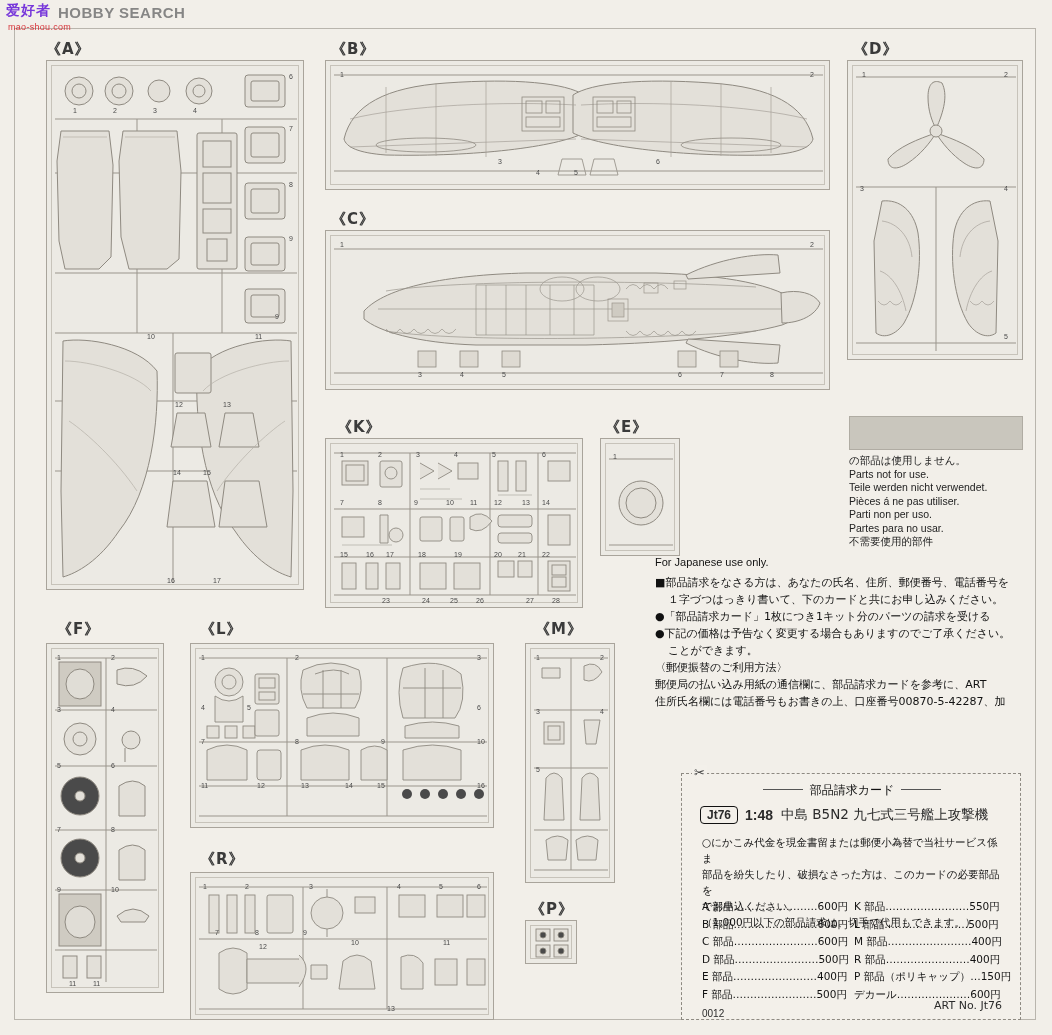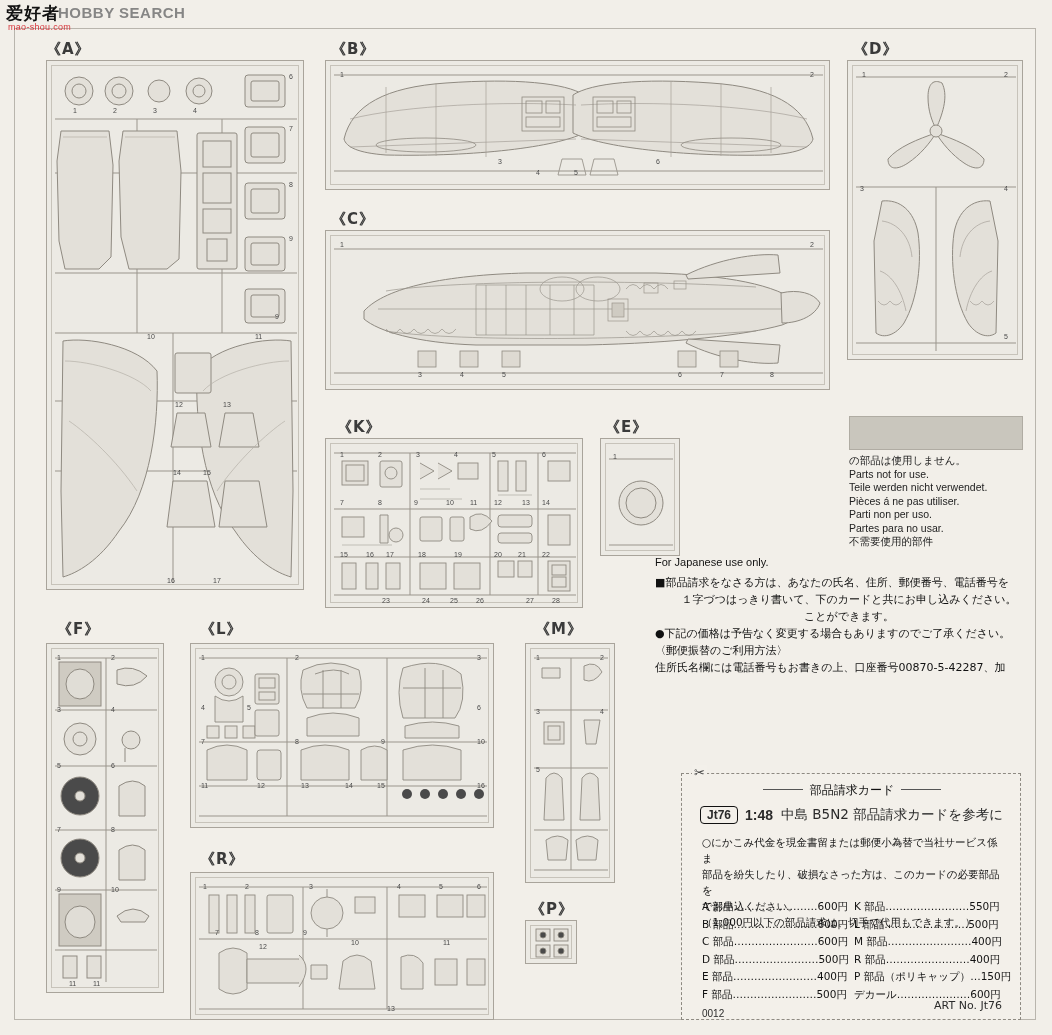--- a/index.html
+++ b/index.html
@@ -17,21 +17,21 @@
     box-sizing:border-box;
   }
   
   .watermark{
     position:absolute;left:6px;top:2px;width:190px;height:36px;
     z-index:50;
   }
   .wm-cn{
     position:absolute;left:0;top:0;
     font-family:Liberation Serif, serif;
-    font-size:17px;font-weight:bold;color:#000000;
+    font-size:14px;font-weight:bold;color:#6d28d9;
     letter-spacing:1px;
     opacity:.92;
   }
   .wm-en{
     position:absolute;left:52px;top:2px;
     font-family:"Liberation Sans", sans-serif;
     font-size:15px;font-weight:bold;color:#7b7b7b;
     letter-spacing:.5px;
     opacity:.9;
   }
@@ -77,21 +77,21 @@
     position:absolute;
     font-size:10.5px;line-height:13.5px;color:#222;
     font-family:"Liberation Sans","DejaVu Sans",sans-serif;
   }
   .jp-block{
     position:absolute;
     font-size:11px;line-height:17px;color:#111;
     font-family:"DejaVu Sans", sans-serif;
   }
   .jp-line{display:block;white-space:nowrap;}
-  .jp-indent{padding-left:13px;text-align:center;}
+  .jp-indent{padding-left:13px;}
 
   
   .card{
     position:absolute;left:681px;top:773px;width:340px;height:247px;
     border:1px dashed #8e8a82;
     background:#f3f0ea;
     box-sizing:border-box;
   }
   .scissors{
     position:absolute;left:10px;top:-9px;font-size:13px;color:#444;
@@ -485,23 +485,25 @@
   <div>Pièces á ne pas utiliser.</div>
   <div>Parti non per uso.</div>
   <div>Partes para no usar.</div>
   <div>不需要使用的部件</div>
 </div>
 
 <div class="jpuse">For Japanese use only.</div>
 <div class="jp-block" style="left:655px;top:574px;width:375px;">
   <span class="jp-line">■部品請求をなさる方は、あなたの氏名、住所、郵便番号、電話番号を</span>
   <span class="jp-line jp-indent">１字づつはっきり書いて、下のカードと共にお申し込みください。</span>
+  <span class="jp-line">●「部品請求カード」1枚につき1キット分のパーツの請求を受ける</span>
+  <span class="jp-line">●下記の価格は予告なく変更する場合もありますのでご了承ください。</span>
   <span class="jp-line jp-indent">ことができます。</span>
-  <span class="jp-line">●下記の価格は予告なく変更する場合もありますのでご了承ください。</span>
   <span class="jp-line">〈郵便振替のご利用方法〉</span>
+  <span class="jp-line">郵便局の払い込み用紙の通信欄に、部品請求カードを参考に、ART</span>
   <span class="jp-line">住所氏名欄には電話番号もお書きの上、口座番号00870-5-42287、加</span>
 </div>
 
 <div class="label" style="left:57px;top:620px;">《F》</div>
 <div class="sprue" style="left:46px;top:643px;width:118px;height:350px;">
   <div class="inner"></div>
   <svg class="svgwrap" width="118" height="350" viewBox="0 0 118 350">
     <g stroke="#9a958c" fill="none" stroke-width="1">
       <line x1="8" y1="14" x2="110" y2="14"></line>
       <line x1="8" y1="66" x2="110" y2="66"></line>
@@ -716,21 +718,21 @@
 </div>
 
 <div class="card">
   <span class="scissors">✂</span>
   <div class="card-title">
     <span class="rule"></span><span>部品請求カード</span><span class="rule"></span>
   </div>
   <div class="kit-bar">
     <span class="kit-code">Jt76</span>
     <span class="kit-scale">1:48</span>
-    <span class="kit-name">中島 B5N2 部品請求カードを参考に</span>
+    <span class="kit-name">中島 B5N2 九七式三号艦上攻撃機</span>
   </div>
   <div class="card-note">
     <div>○にかこみ代金を現金書留または郵便小為替で当社サービス係ま</div>
     <div>部品を紛失したり、破損なさった方は、このカードの必要部品を</div>
     <div>でお申込ください。</div>
     <div>（1,000円以下の部品請求は、切手で代用もできます。）</div>
   </div>
   <div class="price-table">
     <div class="price-col left">
       <div class="price-row">A 部品……………………600円</div>

